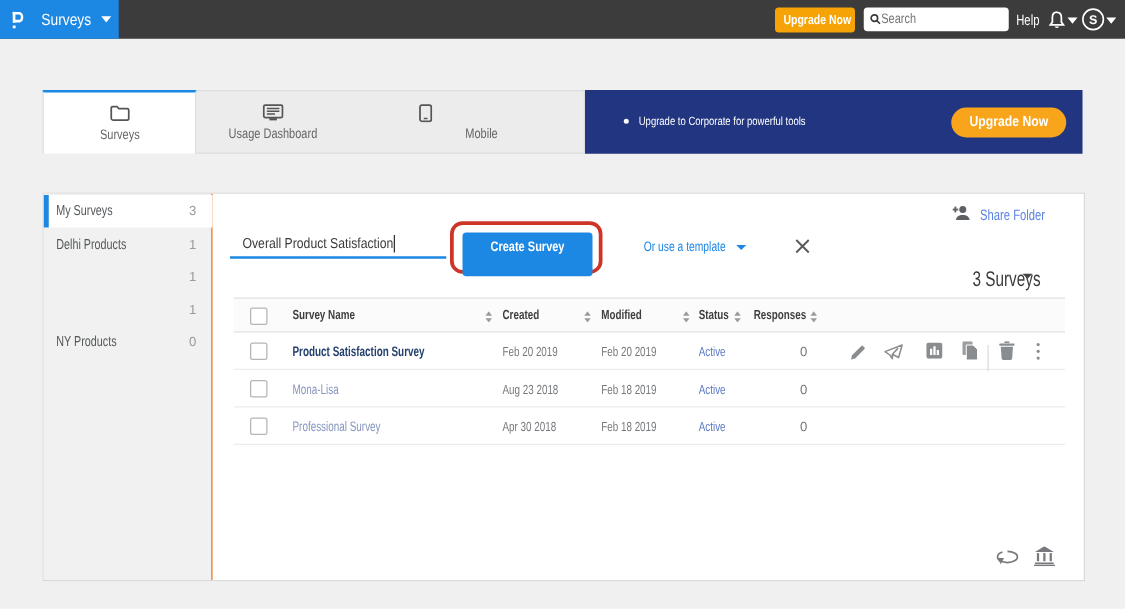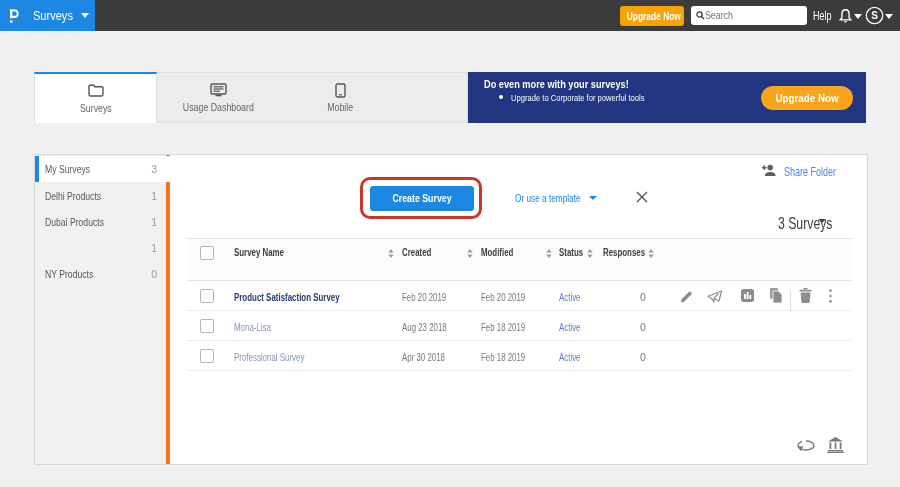--- a/index.html
+++ b/index.html
@@ -22,59 +22,59 @@
 #search { position:absolute; left:691px; top:6px; width:116px; height:19px; background:#fff; border-radius:3px; }
 #search .ph { position:absolute; left:14px; top:3px; color:#757575; font-size:11px; }
 #help { position:absolute; left:813px; top:9px; color:#fff; font-size:12px; }
 
 
 #tabstrip { position:absolute; left:34px; top:72px; width:434px; height:51px; background:#ececec; border:1px solid #ddd; }
 .tab { position:absolute; top:0; height:49px; width:122px; text-align:center; color:#666; font-size:11px; }
 .tab .lbl { position:absolute; width:100%; top:28px; }
 #tab1 { left:-1px; top:-1px; height:51px; width:123px; background:#fff; border-top:2px solid #1d87e4; border-left:1px solid #ddd; border-right:1px solid #ddd; }
 #tab2 { left:122px;text-decoration:underline; }
-#tab3 { left:244px; }
+#tab3 { left:244px;text-align:right; }
 .tabicon { position:absolute; top:10px; left:0; width:100%; text-align:center; }
 
 
 #banner { position:absolute; left:468px; top:72px; width:398px; height:51px; background:#213580; color:#fff; }
 #banner h3 { position:absolute; left:16px; top:6px; font-size:11.5px; font-weight:bold; }
 #banner ul { position:absolute; left:31px; top:20px; list-style:none; }
 #banner li { font-size:9.5px; height:12.5px; padding-left:12px; position:relative; margin-bottom:1px; }
 #banner li::before { content:""; position:absolute; left:0; top:3px; width:4px; height:4px; border-radius:50%; background:#fff; }
 #upgrade-pill { position:absolute; left:293px; top:14px; width:92px; height:24px; background:#f9a51c; border-radius:12px; color:#fff; font-weight:bold; font-size:11.5px; text-align:center; line-height:24px; }
 
 
 #panel { position:absolute; left:34px; top:154px; width:834px; height:311px; background:#fff; border:1px solid #d9d9d9; }
 
 
-#sidebar { position:absolute; left:0; top:0; width:135px; height:309px; background:#f1f1f1; border-right:4px solid #f97316; }
+#sidebar { position:absolute; left:0; top:0; width:135px; height:309px; background:#f1f1f1; border-right:1px solid #f97316; }
 .sitem { position:absolute; left:0; width:135px; height:26px; font-size:11.5px; color:#55585a; line-height:26px; }
 .sitem .nm { position:absolute; left:10px; top:0; }
 .sitem .ct { position:absolute; right:13px; color:#9a9a9a; font-size:10.5px; }
 .sitem.active { background:#fff; border-left:4px solid #1d87e4; }
 .sitem.active .nm { left:6px; }
 #addfolder { position:absolute; left:0; top:270px; width:135px; height:39px; background:#e8e8e8; border-top:1px solid #ddd; color:#84878a; font-size:11.5px; }
 #addfolder span.t { position:absolute; left:39px; top:15px; }
 
 
 #newsurvey-input { position:absolute; left:149px; top:28px; width:173px; height:24px; border-bottom:2px solid #1d87e4; font-size:11.5px; color:#3a3a3a; }
 #newsurvey-input .txt { position:absolute; left:10px; top:6px; }
 #redring { position:absolute; left:325px; top:22px; width:122px; height:42px; border:3.5px solid #cd3529; border-radius:10px; }
-#createbtn { position:absolute; left:335px; top:31px; width:104px; height:25px; background:#1d87e4; border-radius:3px; color:#fff; font-weight:bold; font-size:11px; text-align:center; line-height:25px; }
+#createbtn { position:absolute; left:335px; top:31px; width:104px; height:35px; background:#1d87e4; border-radius:3px; color:#fff; font-weight:bold; font-size:11px; text-align:center; line-height:25px; }
 #usetemplate { position:absolute; left:480px; top:37px; color:#1d87e4; font-size:11px; }
 #closex { position:absolute; left:601px; top:36px; }
 #sharefolder { position:absolute; left:749px; top:10px; color:#5b83de; font-size:12px; }
 #nsurveys { position:absolute; left:743px; top:59px; color:#3c3c3c; font-size:17px; }
 .caret-d { position:absolute; width:0; height:0; border-left:4px solid transparent; border-right:4px solid transparent; border-top:4px solid #444; }
 .caret-b { position:absolute; width:0; height:0; border-left:4px solid transparent; border-right:4px solid transparent; border-top:4px solid #1d87e4; }
 
 
 #table { position:absolute; left:152px; top:83px; width:665px; }
-#thead { position:relative; height:43px; border-top:1px solid #e4e4e4; border-bottom:1px solid #e4e4e4; background:#fbfbfb; font-size:10.5px; font-weight:bold; color:#3f3f3f; }
+#thead { position:relative; height:28px; border-top:1px solid #e4e4e4; border-bottom:1px solid #e4e4e4; background:#fbfbfb; font-size:10.5px; font-weight:bold; color:#3f3f3f; }
 .trow { position:relative; height:30px; border-bottom:1px solid #ececec; font-size:10.5px; color:#76797c; }
 .cb { position:absolute; left:13px; width:14px; height:14px; border:1px solid #b5b5b5; border-radius:2px; background:#fff; }
 #thead .cb { top:7px; }
 .trow .cb { top:8px; }
 .col-name { position:absolute; left:47px; transform:scaleX(0.75); transform-origin:0 50%; white-space:nowrap; }
 .col-created { position:absolute; left:215px; transform:scaleX(0.75); transform-origin:0 50%; white-space:nowrap; }
 .col-modified { position:absolute; left:294px; transform:scaleX(0.75); transform-origin:0 50%; white-space:nowrap; }
 .col-status { position:absolute; left:372px; transform:scaleX(0.75); transform-origin:0 50%; white-space:nowrap; }
 .col-resp { position:absolute; left:416px; transform:scaleX(0.75); transform-origin:0 50%; white-space:nowrap; }
 .col-zero { position:absolute; left:453px; }
@@ -143,50 +143,52 @@
   <div id="tab3" class="tab">
     <div class="tabicon"><svg width="11" height="15" viewBox="0 0 11 15">
       <rect x="1" y="1" width="9" height="13" rx="1.5" fill="none" stroke="#555" stroke-width="1.4"></rect>
       <line x1="4" y1="11.8" x2="7" y2="11.8" stroke="#555" stroke-width="1.2"></line>
     </svg></div>
     <div class="lbl"><span class="c80">Mobile</span></div>
   </div>
 </div>
 
 <div id="banner">
-  <h3><span class="n80">Do even more with your surveys!</span></h3>
   <ul>
     <li><span class="n80">Upgrade to Corporate for powerful tools</span></li>
   </ul>
   <div id="upgrade-pill"><span class="c85">Upgrade Now</span></div>
 </div>
 
 <div id="panel">
   <div id="sidebar">
     <div class="sitem active" style="top:1px">
         <span class="nm"><span class="n75">My Surveys</span></span>
         <span class="ct">3</span>
       </div>
     <div class="sitem" style="top:28px">
         <span class="nm"><span class="n75">Delhi Products</span></span>
         <span class="ct">1</span>
       </div>
     <div class="sitem" style="top:54px">
-        <span class="nm"><span class="n75">Dubai Products</span></span>
         <span class="ct">1</span>
       </div>
     <div class="sitem" style="top:80px">
         <span class="ct">1</span>
       </div>
     <div class="sitem" style="top:106px">
         <span class="nm"><span class="n75">NY Products</span></span>
         <span class="ct">0</span>
       </div>
   </div>
 
+  <div id="newsurvey-input">
+      <span class="txt"><span class="n85">Overall Product Satisfaction</span></span>
+      <span class="abs" style="left:131px;top:5px;width:1px;height:14px;background:#333"></span>
+    </div>
   <div id="redring"></div>
   <div id="createbtn"><span class="c80">Create Survey</span></div>
   <div id="usetemplate"><span class="n75">Or use a template</span><span class="caret-b" style="left:74px;top:4px"></span></div>
   <svg id="closex" width="12" height="12" viewBox="0 0 12 12">
     <line x1="1" y1="1" x2="11" y2="11" stroke="#5a5a5a" stroke-width="1.5"></line>
     <line x1="11" y1="1" x2="1" y2="11" stroke="#5a5a5a" stroke-width="1.5"></line>
   </svg>
   <div id="sharefolder">
     <svg class="abs" style="left:-22px;top:-1px" width="14" height="13" viewBox="0 0 14 13">
       <circle cx="8.2" cy="3.6" r="2.8" fill="#5e6164"></circle>

